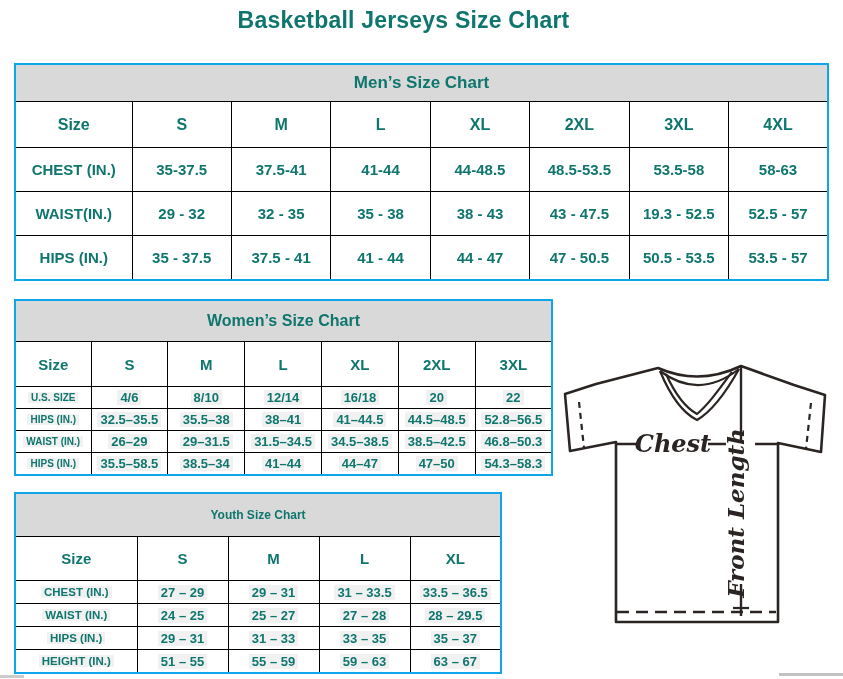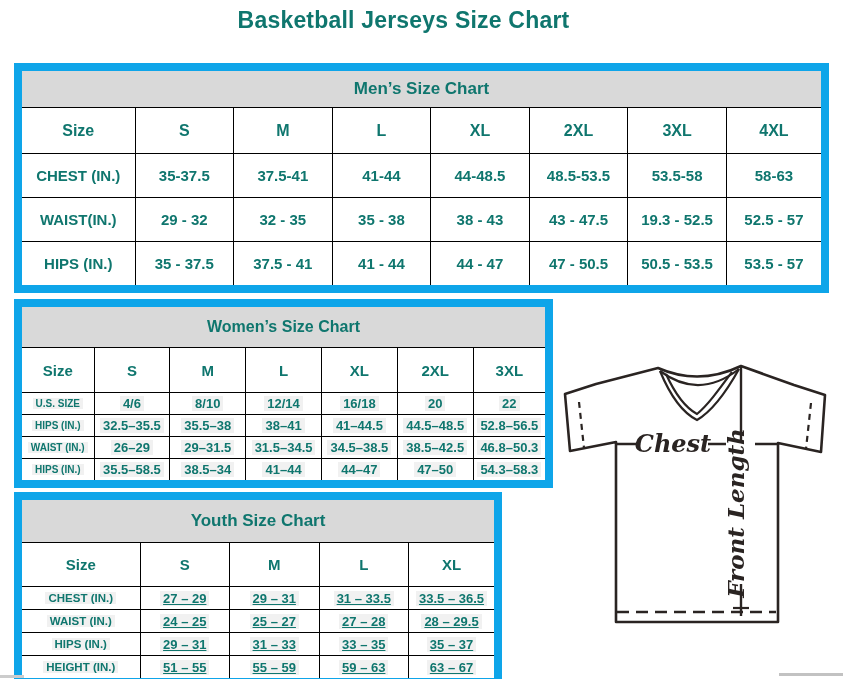--- a/index.html
+++ b/index.html
@@ -6,45 +6,45 @@
   .page{
     position:relative;width:843px;height:679px;background:#ffffff;overflow:hidden;
     font-family:"Liberation Sans",sans-serif;color:#0f766e;
   }
   .page-title{
     position:absolute;top:7px;left:-18px;width:843px;text-align:center;
     font-size:23px;font-weight:bold;letter-spacing:0.2px;
   }
   table.size-table{
     position:absolute;border-collapse:collapse;table-layout:fixed;
-    border:8px solid #0ea5e9;background:#fff;font-weight:bold;
+    border:2px solid #0ea5e9;background:#fff;font-weight:bold;
   }
   table.size-table th,table.size-table td{
     border:1px solid #000;text-align:center;vertical-align:middle;padding:0;
   }
   tr.band th{background:#d9d9d9;}
   
   .hl-table tr.datarow span{background:#f1f1f1;padding:0 3px;}
   
   #mens{left:14px;top:63px;width:815px;}
   #mens tr.band th{height:36px;font-size:17px;}
   #mens tr.sizerow th{height:45px;font-size:16px;}
   #mens tr.datarow td,#mens tr.datarow th{height:43px;font-size:15px;}
   
   #womens{left:14px;top:299px;width:539px;}
   #womens tr.band th{height:40px;font-size:16px;}
   #womens tr.sizerow th{height:44px;font-size:15px;}
   #womens tr.datarow th{height:21px;font-size:10px;}
   #womens tr.datarow td{height:21px;font-size:13px;margin-left:12px;}
   
   #youth{left:14px;top:492px;width:488px;}
-  #youth tr.band th{height:42px;font-size:17px;}
+  #youth tr.band th{height:42px;font-size:12px;}
   #youth tr.sizerow th{height:43px;font-size:15px;}
   #youth tr.datarow th{height:22px;font-size:11.5px;}
-  #youth tr.datarow td{height:22px;font-size:13px;text-decoration:underline;}
+  #youth tr.datarow td{height:22px;font-size:13px;}
   
   .jersey{position:absolute;left:554px;top:356px;}
   .jersey text{
     font-family:"DejaVu Serif","Liberation Serif",serif;
     font-style:italic;font-weight:bold;fill:#2a2422;
   }
   
   .scroll-frag-left{position:absolute;left:0;top:675px;width:24px;height:3px;background:#cccccc;}
   .scroll-frag-right{position:absolute;left:779px;top:673px;width:64px;height:3px;background:#c2c2c2;}
 </style>

